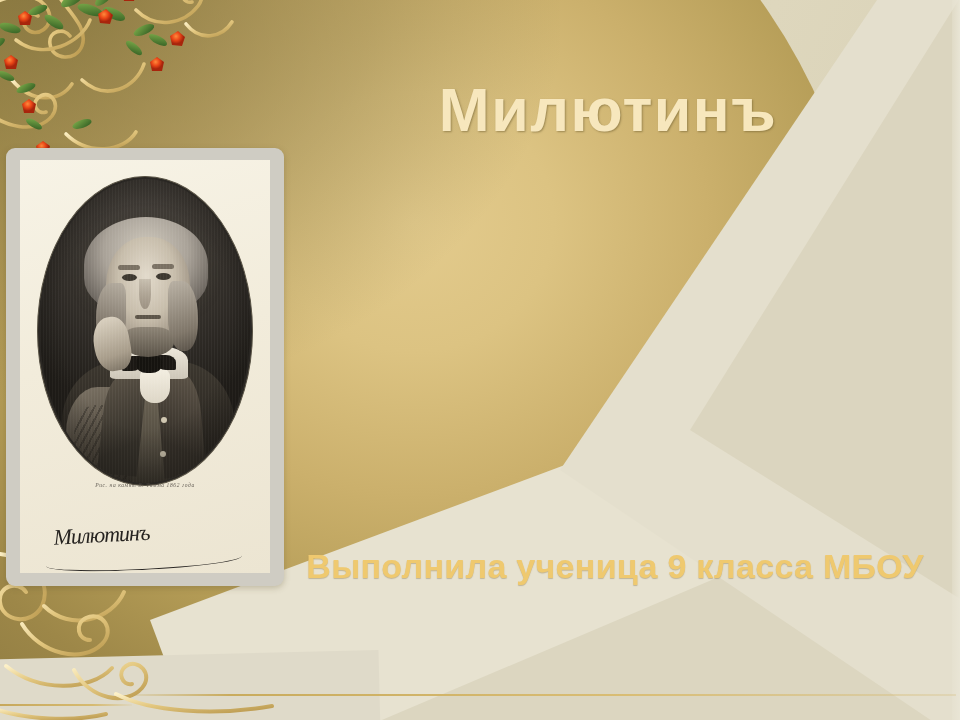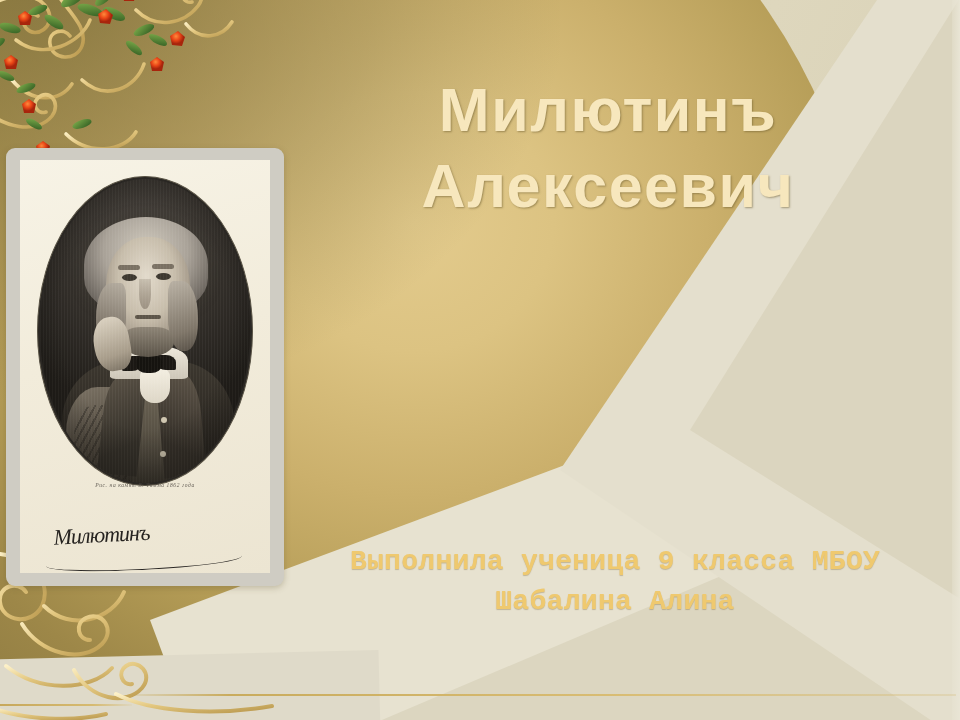--- a/index.html
+++ b/index.html
@@ -307,28 +307,27 @@
   }
 
   .subtitle-block {
     position: absolute;
     left: 270px;
     top: 542px;
     width: 690px;
     text-align: center;
   }
   .subtitle-line {
-    font-size: 28px;
+    font-size: 34px;
     font-weight: bold;
     line-height: 1.42;
     letter-spacing: .3px;
     color: #efc96f;
     text-shadow: 0 1px 1px rgba(122,98,44,0.35);
     white-space: nowrap;
-    font-family: Liberation Mono, monospace;
   }
 </style>
 </head>
 <body>
 
 <div id="slide">
 
   <div class="bg-base"></div>
   <div class="bg-gold-ellipse"></div>
 
@@ -449,21 +448,19 @@
         </div>
       </div>
       <div class="plate-caption">Рис. на камнѣ В. Тимма 1862 года</div>
       <div class="signature">Милютинъ</div>
       <div class="sig-flourish"></div>
     </div>
   </div>
 
   <div class="title-block">
     <div class="title-line">Милютинъ</div>
-    <div class="title-line">Алексеевич</div>
   </div>
 
   <div class="subtitle-block">
     <div class="subtitle-line">Выполнила ученица 9 класса МБОУ</div>
-    <div class="subtitle-line">Шабалина Алина</div>
   </div>
 
 </div>
 
 </body></html>

